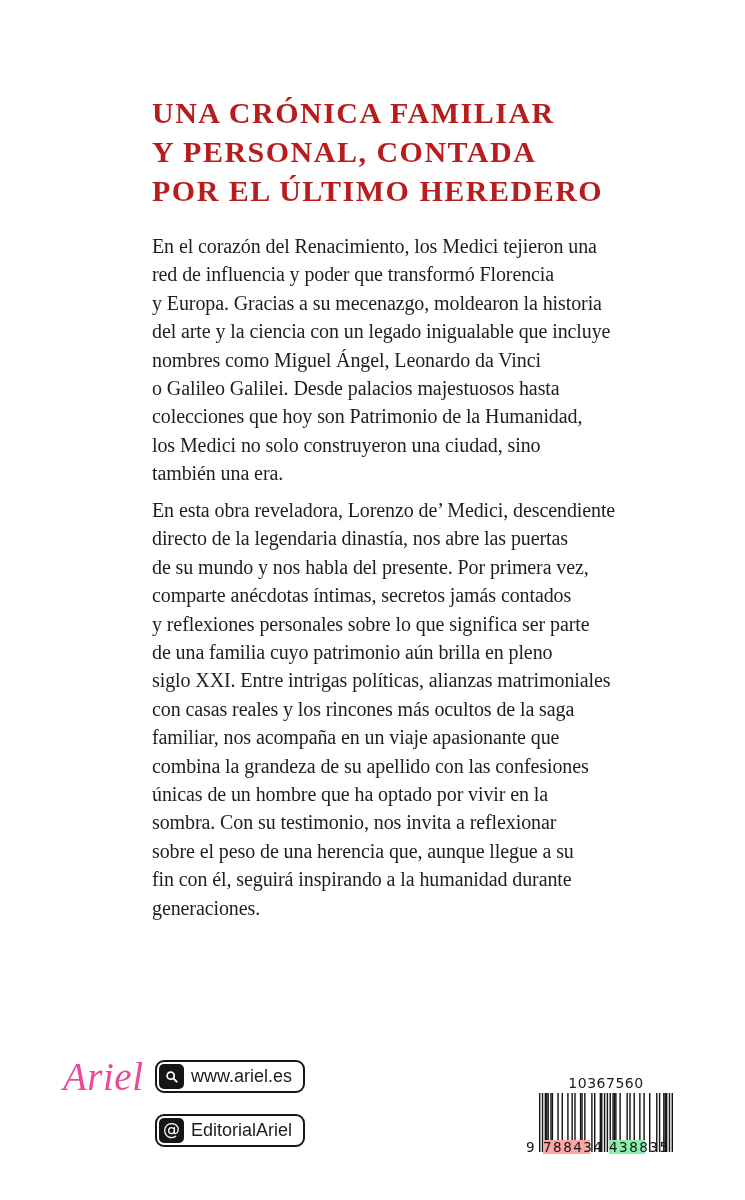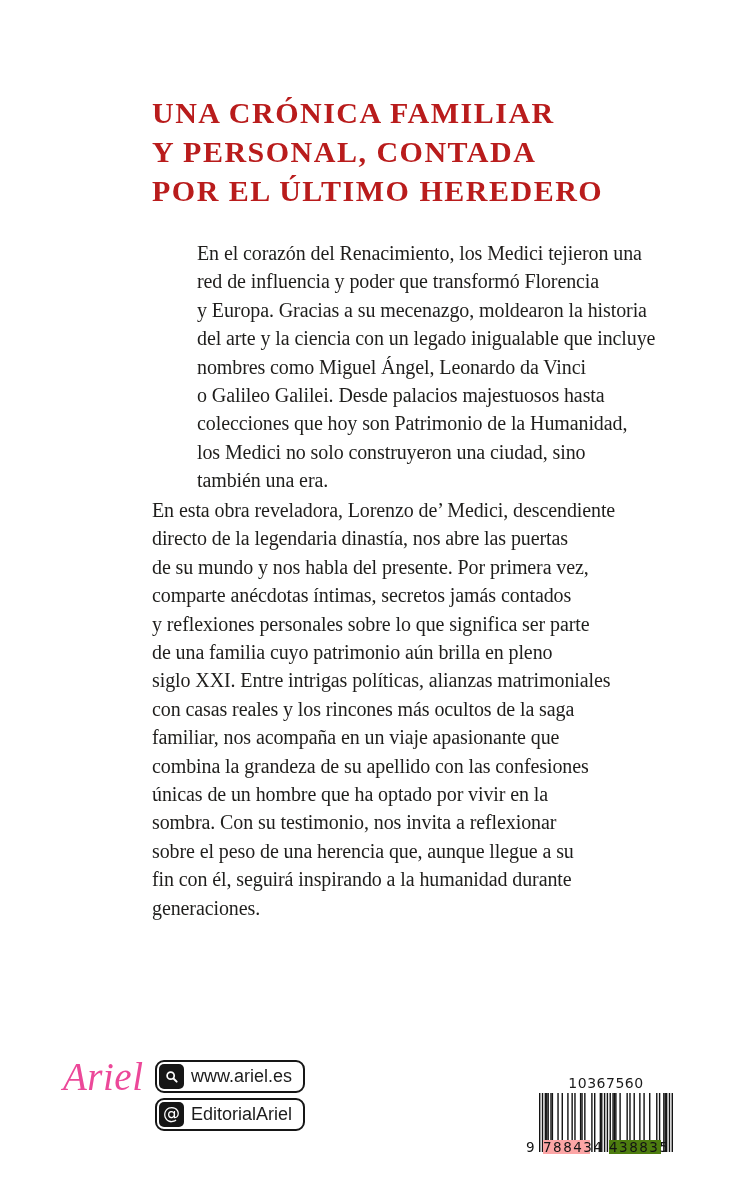--- a/index.html
+++ b/index.html
@@ -26,41 +26,41 @@
   .body-par {
     position: absolute;
     left: 152px;
     margin: 0;
     font-size: 20px;
     line-height: 28.4px;
     color: #1f1e1c;
     white-space: pre-line;
     letter-spacing: -0.1px;
   }
-  .par-1 { top: 239px; margin-left: 45px; }
+  .par-1 { top: 232px; }
   .par-2 { top: 496px; }
 
   
   .publisher-logo {
     position: absolute;
     left: 63px;
     top: 1054px;
     font-family: "Liberation Serif", serif;
     font-style: italic;
     font-size: 39px;
     color: #ec4899;
     letter-spacing: 0.5px;
   }
   .badges {
     position: absolute;
     left: 155px;
     top: 1060px;
     display: flex;
     flex-direction: column;
-    gap: 5px;
+    gap: 21px;
     align-items: flex-start;
   }
   .badge {
     display: inline-flex;
     align-items: center;
     border: 2.5px solid #161616;
     border-radius: 9px;
     padding: 2px;
     background: #ffffff;
   }
@@ -115,21 +115,21 @@
     position: absolute;
     bottom: -2px;
     font-family: "DejaVu Sans", sans-serif;
     font-size: 13.5px;
     line-height: 14px;
     height: 14px;
     color: #141414;
   }
   .isbn-first { left: -13px; }
   .isbn-g1 { left: 4px;  width: 47px; background: #fca5a5; text-align: left; letter-spacing: 1.5px; }
-  .isbn-g2 { left: 70px; width: 52px; background: #4d7c0f; text-align: center; letter-spacing: 1.5px; }
+  .isbn-g2 { left: 70px; width: 36px; background: #86efac; text-align: center; letter-spacing: 1.5px; }
 </style>
 </head>
 <body>
 
 <div class="page">
 
   <h1 class="headline">UNA CRÓNICA FAMILIAR
 Y PERSONAL, CONTADA
 POR EL ÚLTIMO HEREDERO</h1>
 

